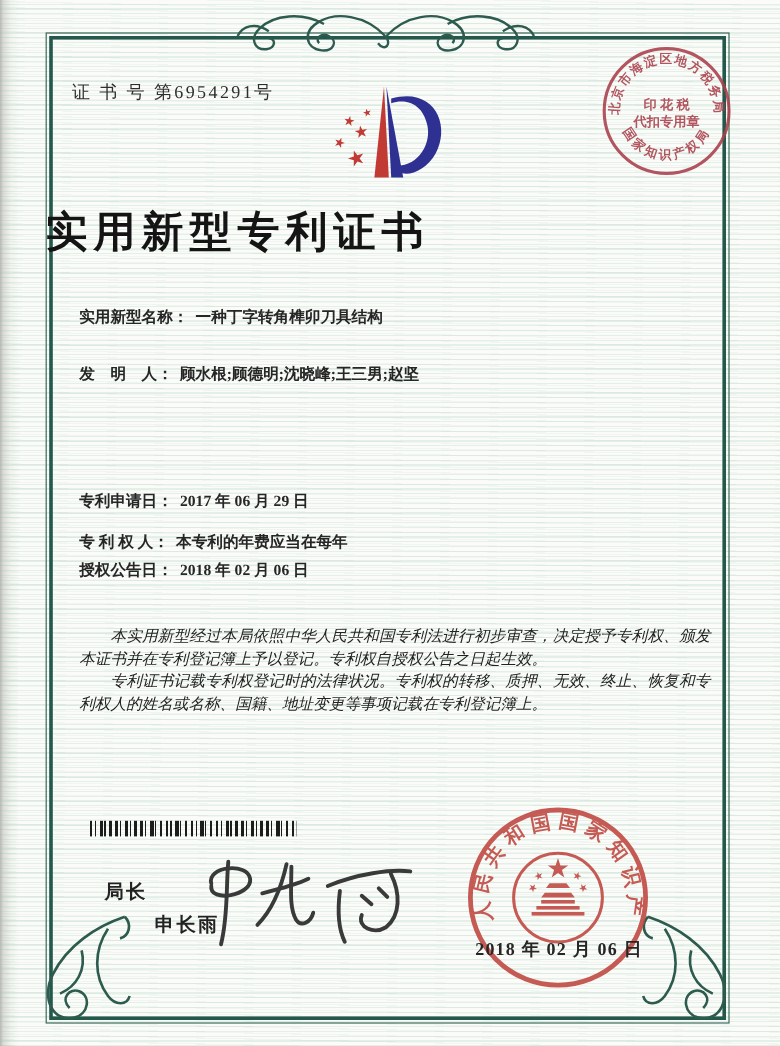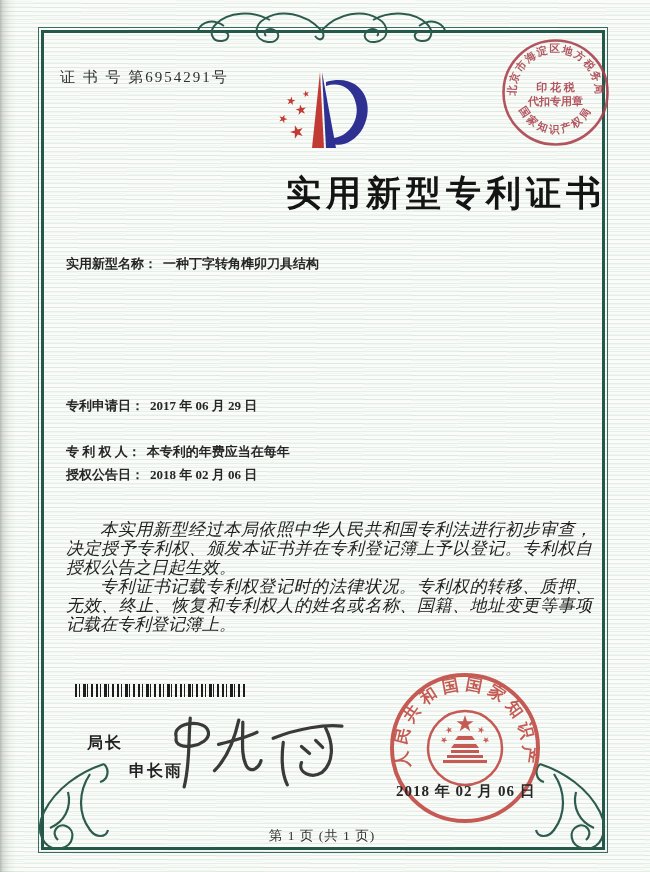--- a/index.html
+++ b/index.html
@@ -8,25 +8,25 @@
   .photo{position:relative;width:650px;height:872px;
        background:linear-gradient(90deg,#b9bab6 0,#dcddd9 3px,#f1f3ee 9px,#fbfcf9 16px,#fbfcf9 100%);}
   .texture{position:absolute;inset:0;pointer-events:none;
        background:
         repeating-linear-gradient(0deg, rgba(138,188,160,.20) 0 1px, rgba(255,255,255,0) 1px 4px),
         repeating-linear-gradient(1.2deg, rgba(138,188,160,.10) 0 1px, rgba(255,255,255,0) 1px 5px);}
   .frame-outer{position:absolute;left:38px;top:27px;width:568px;height:824px;
        border:1px solid #3a6b5c;}
   .frame-inner{position:absolute;inset:2px;border:3px solid #24584a;}
   .cert-no{position:absolute;left:60px;top:68px;font-size:15px;letter-spacing:2px;color:#2e2e2e;}
-  .title{position:absolute;left:38px;top:170px;width:568px;text-align:right;
+  .title{position:absolute;left:38px;top:170px;width:568px;text-align:left;
        font-size:35px;font-weight:bold;letter-spacing:5px;color:#141414;}
   .row{position:absolute;left:66px;font-size:13px;font-weight:bold;color:#262626;white-space:nowrap;}
   .row .lab{margin-right:6px;}
-  .paras{position:absolute;left:66px;top:520px;width:526px;font-size:17px;line-height:19px;
+  .paras{position:absolute;left:66px;top:520px;width:526px;font-size:13px;line-height:19px;
        color:#222;text-align:justify;font-style:italic;}
   .paras p{margin:0;text-indent:2em;}
   .barcode{position:absolute;left:75px;top:684px;width:172px;height:13px;
        background:repeating-linear-gradient(90deg,
         #1c1c1c 0 2px, rgba(0,0,0,0) 2px 4px,
         #1c1c1c 4px 5px, rgba(0,0,0,0) 5px 8px,
         #1c1c1c 8px 11px, rgba(0,0,0,0) 11px 12px,
         #1c1c1c 12px 13px, rgba(0,0,0,0) 13px 16px,
         #1c1c1c 16px 18px, rgba(0,0,0,0) 18px 21px);}
   .sig-title{position:absolute;left:87px;top:733px;font-size:16px;font-weight:bold;color:#222;
@@ -119,21 +119,24 @@
     </text>
     <text x="57.5" y="56" text-anchor="middle" font-size="11" font-weight="bold" fill="#a93f4b">印 花 税</text>
     <text x="57.5" y="70" text-anchor="middle" font-size="11" font-weight="bold" fill="#a93f4b">代扣专用章</text>
   </svg>
 
   <div class="title">实用新型专利证书</div>
 
   <div class="row" style="top:255px">
     <span class="lab">实用新型名称：</span><span class="val">一种丁字转角榫卯刀具结构</span>
   </div>
-  <div class="row" style="top:397px">
+  <div class="row" style="top:303px">
+    <span class="lab">发　明　人：</span><span class="val">顾水根;顾德明;沈晓峰;王三男;赵坚</span>
+  </div>
+  <div class="row" style="top:409px">
     <span class="lab">专利申请日：</span><span class="val">2017 年 06 月 29 日</span>
   </div>
   <div class="row" style="top:443px">
     <span class="lab">专 利 权 人：</span><span class="val">本专利的年费应当在每年</span>
   </div>
   <div class="row" style="top:466px">
     <span class="lab">授权公告日：</span><span class="val">2018 年 02 月 06 日</span>
   </div>
 
   <div class="paras">
@@ -179,14 +182,13 @@
         <path d="M70,72 L90,72 L87,68 L73,68 Z"></path>
         <path d="M66,80 L94,80 L91,76 L69,76 Z"></path>
         <rect x="66" y="82" width="28" height="3"></rect>
         <rect x="62" y="87" width="36" height="3"></rect>
         <rect x="58" y="92" width="44" height="3"></rect>
       </g>
     </g>
   </svg>
   <div class="seal-date">2018 年 02 月 06 日</div>
 
-  <div class="footer">第 1 页 (共 1 页)</div>
 </div>
 
 </body></html>

